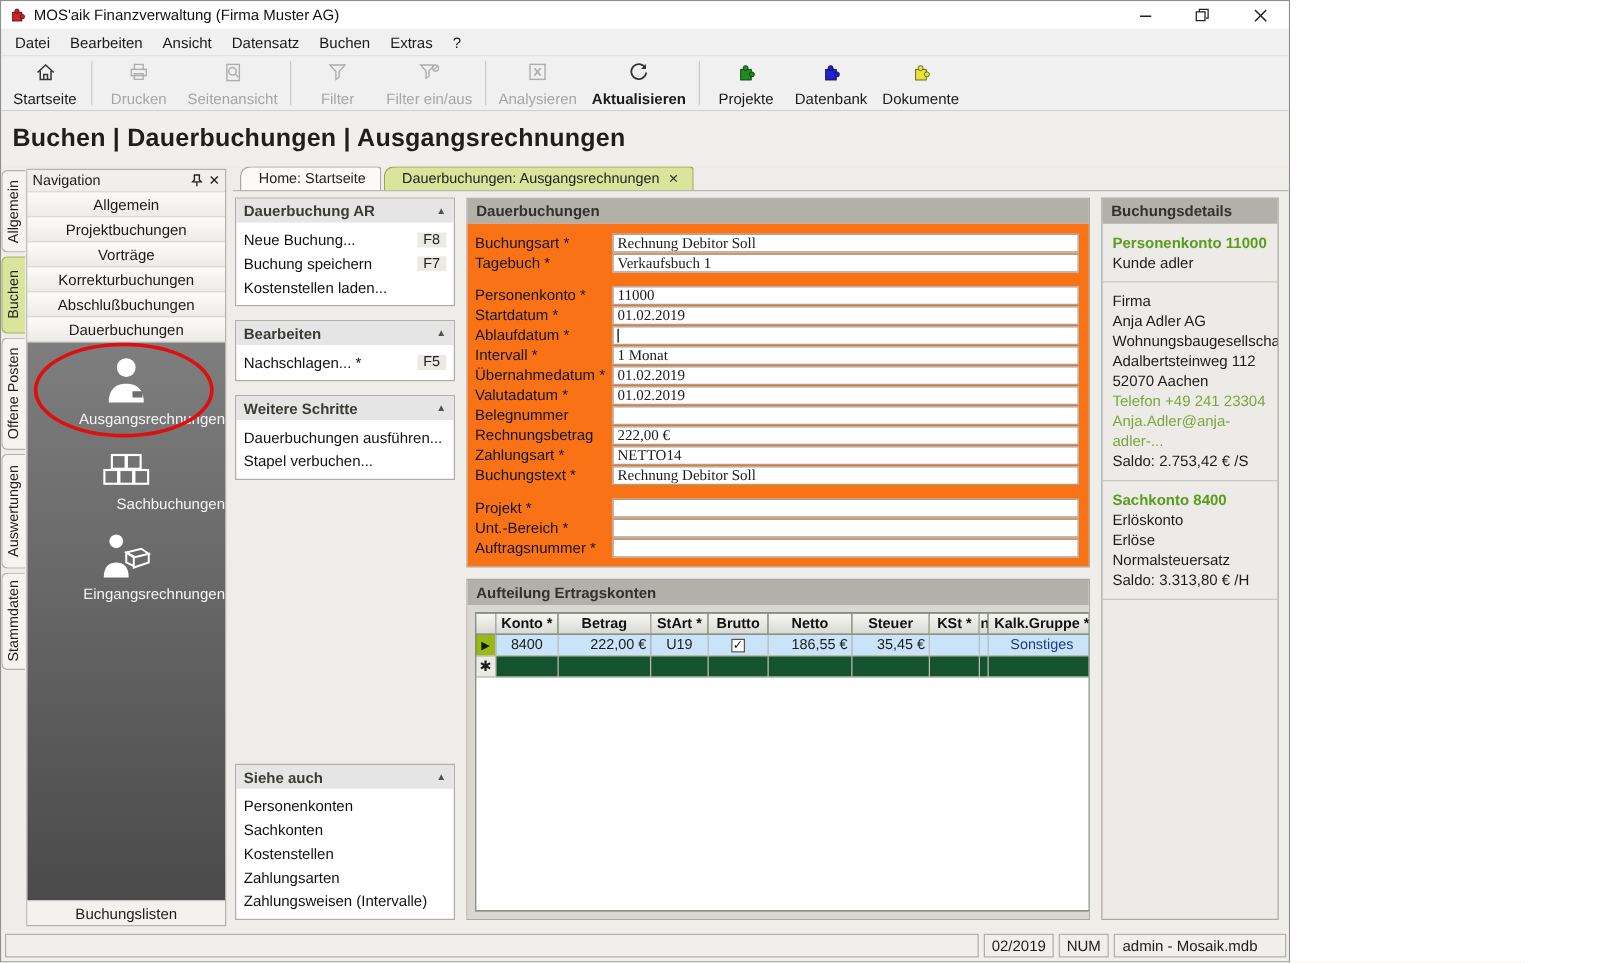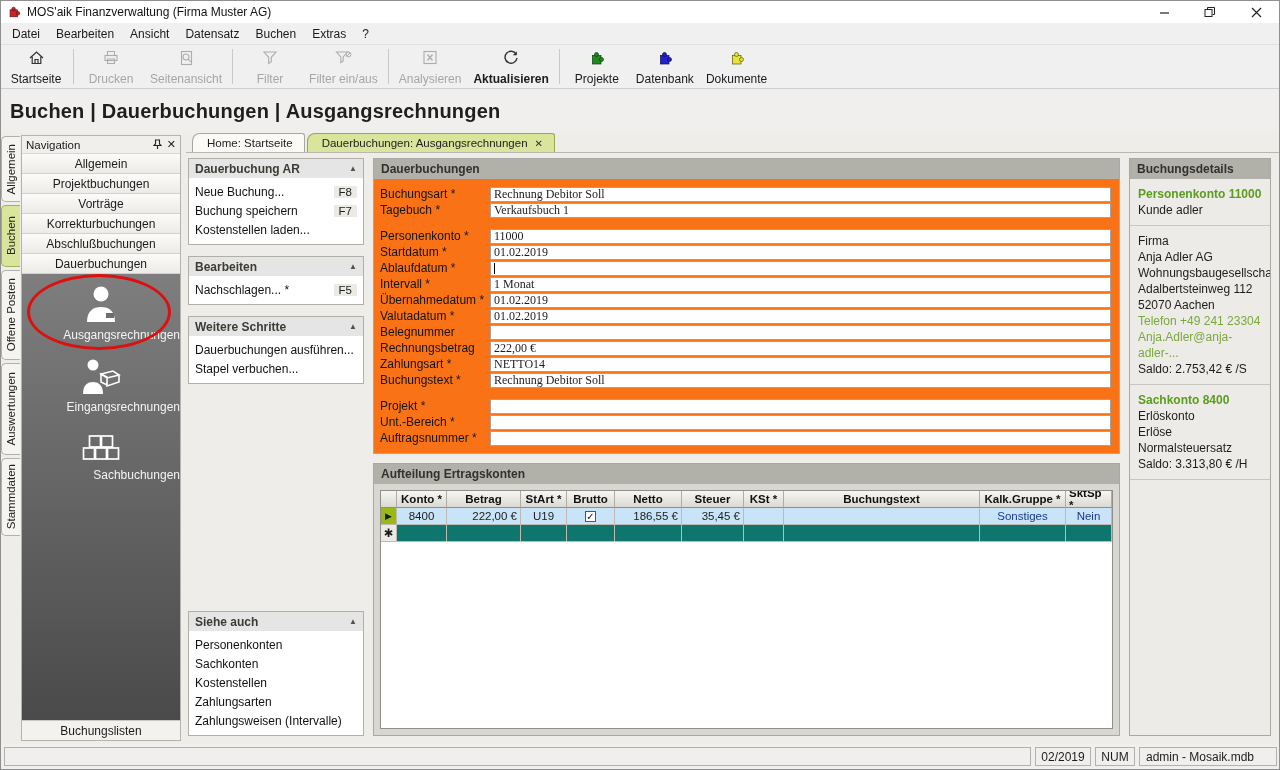--- a/index.html
+++ b/index.html
@@ -1,18 +1,18 @@
 <!DOCTYPE html>
 <html><head>
 <meta charset="utf-8">
 <style>
   * { margin:0; padding:0; box-sizing:border-box; }
   html,body { width:1280px; height:770px; overflow:hidden; }
   body { font-family:"Liberation Sans","DejaVu Sans",sans-serif; font-size:12px; color:#1c1c1c; background:#fff; }
-  #window { width:1280px; height:770px; border:1px solid #8f8f8f; display:flex; flex-direction:column; background:#f0efee; }
+  #window { width:1032px; height:770px; border:1px solid #8f8f8f; display:flex; flex-direction:column; background:#f0efee; }
 
   
   .titlebar { height:22px; background:#fff; display:flex; align-items:center; padding-left:6px; flex:0 0 auto; }
   .titlebar .appicon { width:14px; height:14px; margin-right:6px; }
   .titlebar .title { font-size:12px; color:#111; flex:1; }
   .wctrls { display:flex; height:100%; }
   .wctrl { width:46px; display:flex; align-items:center; justify-content:center; color:#222; }
 
   
   .menubar { height:21px; background:#f0f0f0; display:flex; align-items:center; padding-left:3px; flex:0 0 auto; }
@@ -79,21 +79,21 @@
   .form-b { flex:1; background:#f97316; padding:7px 8px 6px 6px; overflow:hidden; }
   .frow { display:flex; align-items:center; height:16px; }
   .flabel { width:110px; font-size:12px; color:#141414; flex:0 0 auto; }
   .ffield { flex:1; background:#fff; border:1px solid #a3a29c; height:15px; line-height:13px; font-size:12px; padding:0 3px; white-space:nowrap; overflow:hidden;font-family:Liberation Serif, serif; }
   .fgap { height:10px; }
   .caret { display:inline-block; width:1px; height:11px; background:#000; vertical-align:middle; }
 
   
   .tablepanel { margin-top:9px; flex:1; border:1px solid #a9a8a1; display:flex; flex-direction:column; overflow:hidden; }
   .table-b { flex:1; background:#d9d7d1; padding:6px; overflow:hidden; display:flex; }
-  .grid { flex:1; background:#0f766e; border:1px solid #8f8e88; display:flex; flex-direction:column; }
+  .grid { flex:1; background:#14532d; border:1px solid #8f8e88; display:flex; flex-direction:column; }
   .grow { display:grid; grid-template-columns:16px 50px 74px 46px 48px 67px 62px 40px 1fr 86px 46px; flex:0 0 auto; }
   .gc { height:17px; border-right:1px solid #bcbab3; border-bottom:1px solid #bcbab3; font-size:11.5px; display:flex; align-items:center; padding:0 3px; overflow:hidden; }
   .ghead .gc { background:linear-gradient(#f7f6f2,#dbd9d2); border-right:1px solid #aeaca5; border-bottom:1px solid #8f8e88; font-weight:bold; justify-content:center; color:#111; }
   .gsel { background:#eceae5; justify-content:center; padding:0; }
   .rowsel .gc { background:#c9e4f8; }
   .marker { background:#9ab816 !important; color:#102000; font-size:9px; }
   .num { justify-content:flex-end; }
   .ctr { justify-content:center; }
   .navy { color:#1b3a8c; }
   .chk { width:11px; height:11px; border:1px solid #555; background:#fff; font-size:10px; line-height:10px; text-align:center; color:#111; margin:0 auto; }
@@ -326,39 +326,39 @@
       <div class="darkarea">
         <div class="navitem">
           <svg width="42" height="42" viewBox="0 0 42 42" style="margin:0 auto">
             <circle cx="21" cy="12" r="7.5" fill="#fff"></circle>
             <path d="M7 40c0-11 6-15 14-15s14 4 14 15z" fill="#fff"></path>
             <rect x="26" y="31" width="8" height="5" fill="#6e6e6e"></rect>
           </svg>
           <div class="nlabel">Ausgangsrechnungen</div>
         </div>
         <div class="redcircle"></div>
-        <div class="navitem" style="margin-top:16px">
-          <svg width="44" height="38" viewBox="0 0 44 38" style="margin:0 auto">
-            <circle cx="14" cy="7" r="5.5" fill="#fff"></circle>
-            <path d="M4 36c0-9 4.5-12 10-12s10 3 10 12z" fill="#fff"></path>
-            <path d="M22 16l12-3 6 4-12 3z M28 20l12-3v7l-12 4z M22 16v8l6 3v-8z" fill="none" stroke="#fff" stroke-width="1.6"></path>
-          </svg>
-          <div class="nlabel">Eingangsrechnungen</div>
-        </div>
         <div class="navitem" style="margin-top:20px">
           <svg width="44" height="30" viewBox="0 0 44 30" style="margin:0 auto">
             <g fill="none" stroke="#fff" stroke-width="1.7">
               <rect x="10.5" y="2" width="11" height="11"></rect>
                 <rect x="22.5" y="2" width="11" height="11"></rect>
               <rect x="4.5" y="14" width="11" height="11"></rect>
                 <rect x="16.5" y="14" width="11" height="11"></rect>
                 <rect x="28.5" y="14" width="11" height="11"></rect>
             </g>
           </svg>
           <div class="nlabel">Sachbuchungen</div>
+        </div>
+        <div class="navitem" style="margin-top:16px">
+          <svg width="44" height="38" viewBox="0 0 44 38" style="margin:0 auto">
+            <circle cx="14" cy="7" r="5.5" fill="#fff"></circle>
+            <path d="M4 36c0-9 4.5-12 10-12s10 3 10 12z" fill="#fff"></path>
+            <path d="M22 16l12-3 6 4-12 3z M28 20l12-3v7l-12 4z M22 16v8l6 3v-8z" fill="none" stroke="#fff" stroke-width="1.6"></path>
+          </svg>
+          <div class="nlabel">Eingangsrechnungen</div>
         </div>
       </div>
       <div class="navbottom">
           <span>Buchungslisten</span>
         </div>
     </div>
 
     <div class="vsplit"></div>
 
     <div class="main">

